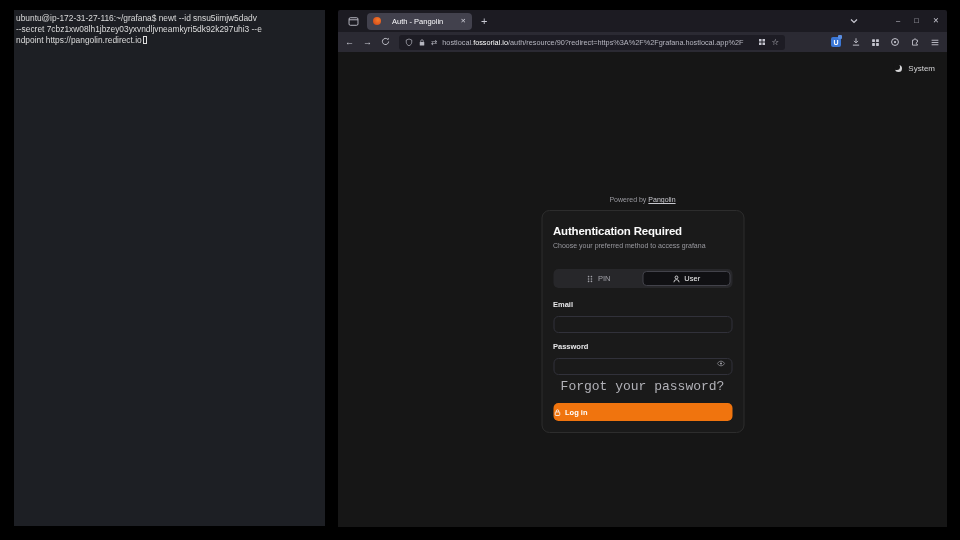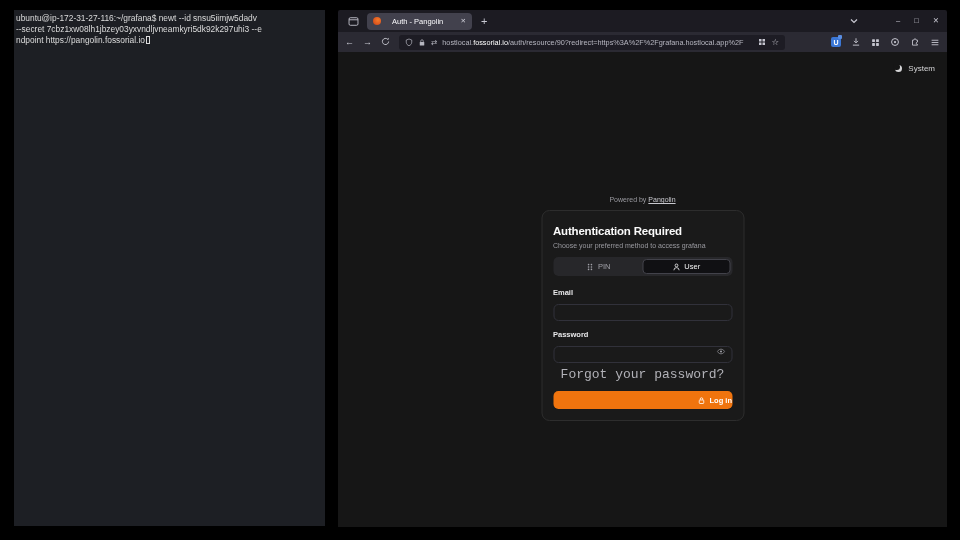--- a/index.html
+++ b/index.html
@@ -43,42 +43,42 @@
   .moon::after { content:""; position:absolute; left:-2.2px; top:-1.5px; width:6.5px; height:6.5px; border-radius:50%; background:#161616; }
 
   .auth-col { position:absolute; top:144px; left:50%; transform:translateX(-50%); width:203px; }
   .powered { text-align:center; font-size:7px; color:#9a9aa0; }
   .powered a { color:#c9c9cf; text-decoration:underline; }
 
   .card { margin-top:7px; background:#1a1a1a; border:1px solid #2d2d2d; border-radius:8px; padding:14px 11px 11px; }
   .card-title { font-size:11.5px; font-weight:bold; color:#fafafa; letter-spacing:-0.2px; }
   .card-sub { margin-top:5px; font-size:7px; color:#9a9aa0; }
 
-  .tabslist { margin-top:8px; height:19px; background:#27272a; border-radius:5px; padding:2px; display:flex; }
+  .tabslist { margin-top:20px; height:19px; background:#27272a; border-radius:5px; padding:2px; display:flex; }
   .seg { flex:1; display:flex; align-items:center; justify-content:center; gap:4px; font-size:7.5px; color:#a1a1a8; border-radius:4px; border:1px solid transparent; }
   .seg.active { background:#101013; border:1px solid #42424a; color:#f4f4f5; }
 
   .field-label { margin-top:12px; font-size:7.5px; font-weight:bold; color:#e8e8ea; }
   .field-label.pw { margin-top:9px; }
   .inputwrap { position:relative; margin-top:4px; }
   .tinput { width:100%; height:17px; background:transparent; border:1px solid #31313a; border-radius:5px; outline:none; color:#e8e8ea; font-size:8px; padding:0 6px; }
   .eye { position:absolute; right:7px; top:4px; display:flex; align-items:center; }
 
   .forgot { margin-top:4px; text-align:center; font-size:13px; color:#b2b2b8;font-family:Liberation Mono, monospace; }
-  .loginbtn { margin-top:9px; height:18px; width:100%; background:#f0740e; border:none; border-radius:5px; display:flex; align-items:center; justify-content:flex-end; gap:4px; color:#ffffff; font-size:7.5px; font-weight:bold; }
+  .loginbtn { margin-top:9px; height:18px; width:100%; background:#f0740e; border:none; border-radius:5px; display:flex; align-items:center; justify-content:flex-start; gap:4px; color:#ffffff; font-size:7.5px; font-weight:bold; }
 </style>
 </head>
 <body>
 
 <div class="desktop">
 
   <div class="terminal">
     <div class="tline"><span>ubuntu@ip-172-31-27-116:~/grafana$ newt --id snsu5iimjw5dadv</span></div>
     <div class="tline"><span>--secret 7cbz1xw08lh1jbzey03yxvndljvneamkyri5dk92k297uhi3 --e</span></div>
-    <div class="tline"><span>ndpoint https://pangolin.fossorial.io</span><span class="cursor"></span></div>
+    <div class="tline"><span>ndpoint https://pangolin.redirect.io</span><span class="cursor"></span></div>
   </div>
 
   <div class="browser">
 
     <div class="tabstrip">
       <span class="fxview">
         <svg width="11" height="11" viewBox="0 0 16 16">
             <rect x="1.5" y="2.5" width="13" height="11" rx="2" fill="none" stroke="#c5c5cf" stroke-width="1.3"></rect>
             <path d="M1.5 5.5h13" stroke="#c5c5cf" stroke-width="1.3"></path>
           </svg>

